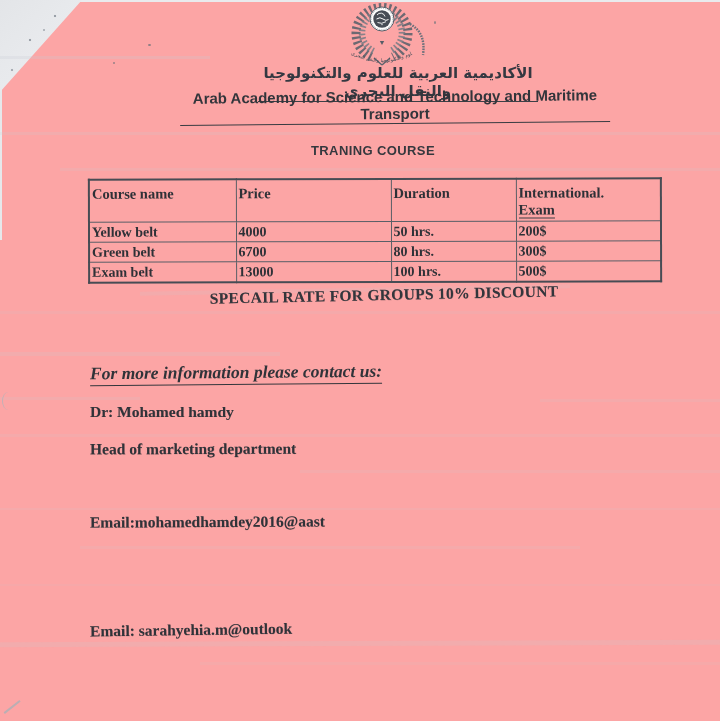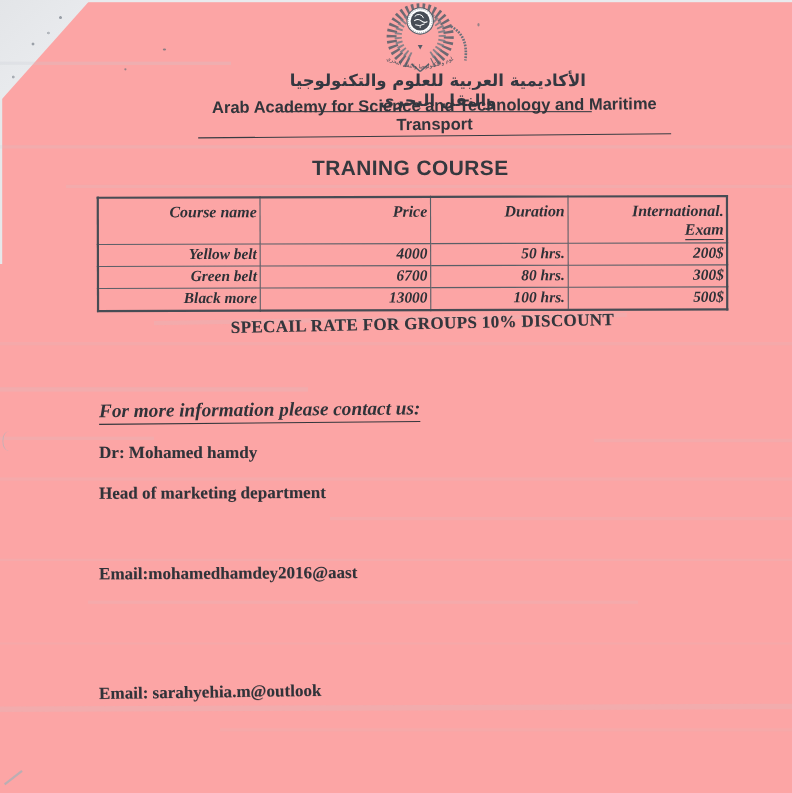--- a/index.html
+++ b/index.html
@@ -27,35 +27,35 @@
   .title-ar{position:absolute;left:258px;top:64px;width:280px;text-align:center;
     font-family:"DejaVu Sans",sans-serif;font-weight:bold;font-size:15px;direction:rtl;
     color:#343841;}
   .title-ar span{display:inline-block;border-bottom:1.4px solid #3c4046;padding-bottom:1px;}
   .title-en{position:absolute;left:180px;top:88px;width:430px;text-align:center;
     font-family:"Liberation Sans",sans-serif;font-weight:bold;font-size:15px;
     color:#32353b;transform:rotate(-0.5deg);}
   .title-en span{display:inline-block;border-bottom:1.6px solid #383c42;padding-bottom:1px;}
   
   .doc-title{position:absolute;left:283px;top:143px;width:180px;text-align:center;
-    font-family:"Liberation Sans",sans-serif;font-weight:bold;font-size:19px;
+    font-family:"Liberation Sans",sans-serif;font-weight:bold;font-size:13px;
     letter-spacing:.4px;color:#35383e;}
   .discount{position:absolute;left:184px;top:286px;width:400px;text-align:center;
     font-weight:bold;font-size:15.5px;letter-spacing:.3px;color:#33363c;
     transform:rotate(-1.2deg);text-shadow:.3px .3px .4px rgba(50,50,55,.35);}
   .contact-heading{position:absolute;left:90px;top:362px;font-weight:bold;font-style:italic;
     font-size:17.5px;color:#303339;transform:rotate(-0.5deg);}
   .contact-heading span{display:inline-block;border-bottom:1.8px solid #33363c;padding-bottom:1px;}
   .cl{position:absolute;left:90px;font-weight:bold;font-size:15.5px;color:#303339;
     text-shadow:.3px .3px .4px rgba(50,50,55,.3);white-space:nowrap;}
   
   .course-table{position:absolute;left:88px;top:178px;width:572px;border-collapse:collapse;
     table-layout:fixed;transform:rotate(-0.15deg);}
   .course-table th,.course-table td{border:1.5px solid #5a5f67;font-weight:bold;
-    text-align:right;color:#2e3137;padding:0 2px;font-style:italic;}
+    text-align:left;color:#2e3137;padding:0 2px;}
   .course-table{border:2px solid #474c54;}
   .course-table th{font-size:14.5px;height:36px;vertical-align:top;padding-top:5px;}
   .course-table td{font-size:14px;height:19px;vertical-align:middle;}
   .exam-underline{display:inline-block;border-bottom:1.2px solid #3a3e44;line-height:1.05;}
   .hdr-2line{line-height:1.15;}
   col.c1{width:147px;} col.c2{width:155px;} col.c3{width:125px;} col.c4{width:145px;}
 </style>
 </head>
 <body>
 
@@ -146,21 +146,21 @@
         <td>50 hrs.</td>
         <td>200$</td>
       </tr>
       <tr>
         <td>Green belt</td>
         <td>6700</td>
         <td>80 hrs.</td>
         <td>300$</td>
       </tr>
       <tr>
-        <td>Black more</td>
+        <td>Exam belt</td>
         <td>13000</td>
         <td>100 hrs.</td>
         <td>500$</td>
       </tr>
     </tbody>
   </table>
 
   <div class="discount">SPECAIL RATE FOR GROUPS 10% DISCOUNT</div>
 
   <div class="contact-heading">

